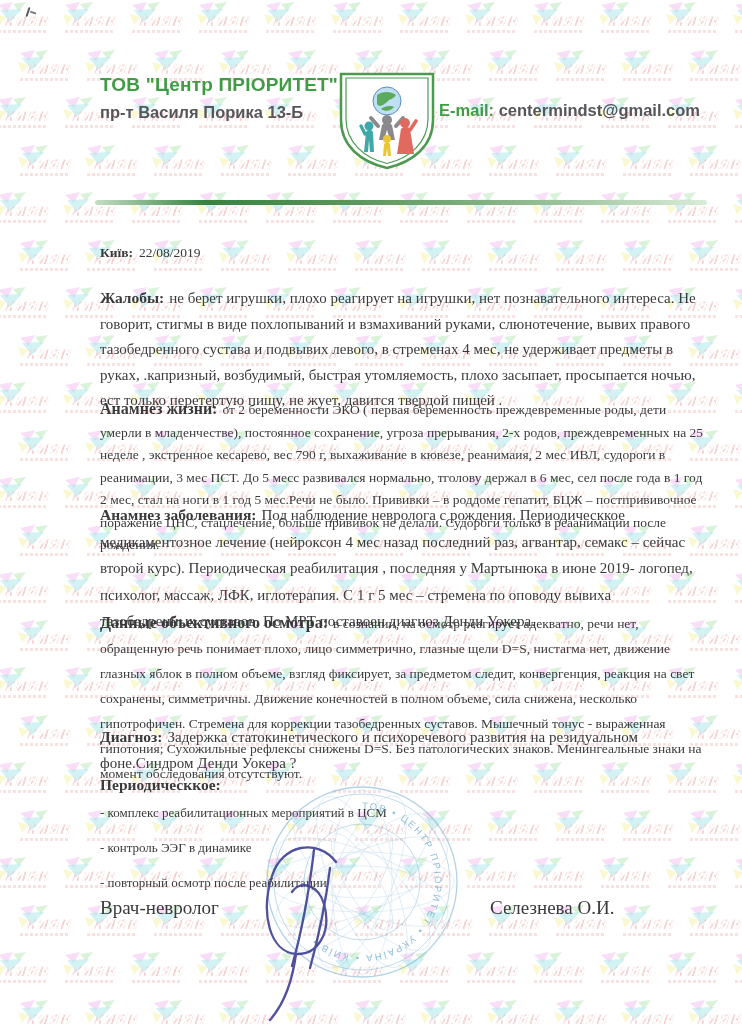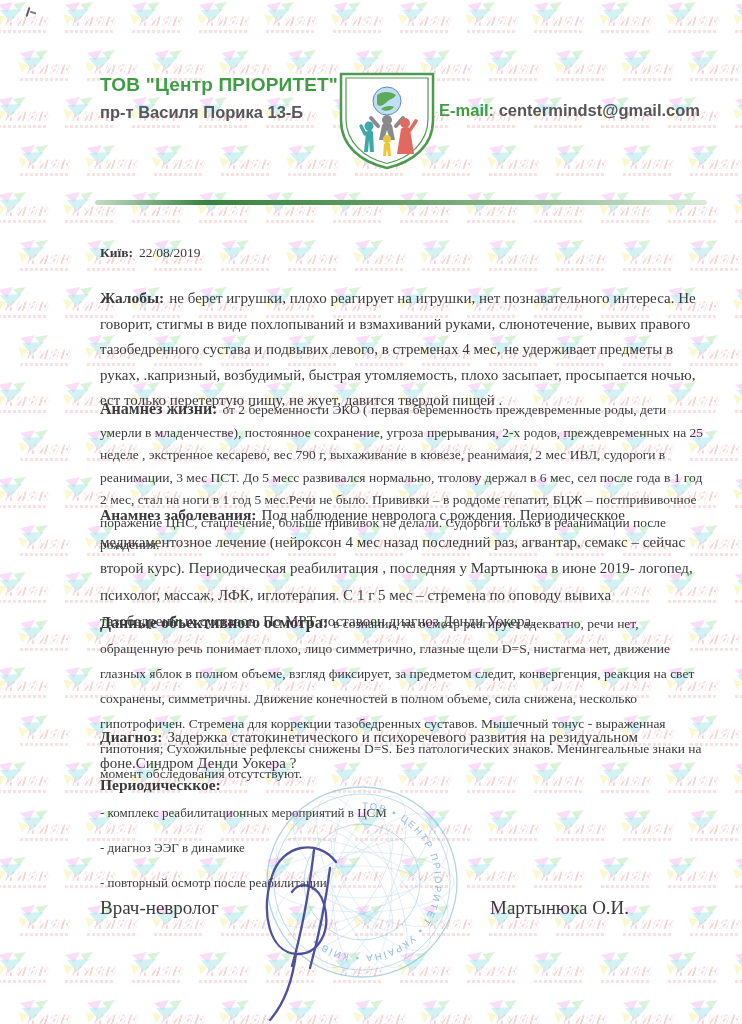--- a/index.html
+++ b/index.html
@@ -2655,26 +2655,26 @@
     <p class="para p-exam">
       <span class="s-label">Данные объективного осмотра:</span><span>в сознании, на осмотр реагирует адекватно,  речи нет, обращенную речь понимает плохо, лицо симметрично, глазные щели  D=S, нистагма нет, движение глазных яблок в полном объеме, взгляд фиксирует, за предметом следит, конвергенция, реакция на свет сохранены, симметричны. Движение  конечностей в полном объеме, сила снижена, несколько гипотрофичен. Стремена для коррекции тазобедренных суставов. Мышечный тонус   - выраженная гипотония; Сухожильные рефлексы снижены  D=S. Без патологических знаков. Менингеальные знаки на момент обследования отсутствуют.</span>
     </p>
 
     <p class="para p-diagnosis">
       <span class="s-label">Диагноз:</span><span>Задержка статокинетического и психоречевого развития на резидуальном фоне.Синдром Денди Уокера ?</span>
     </p>
 
     <div class="rec-label">Периодическкое:</div>
     <div class="rec-item rec-0">- комплекс реабилитационных мероприятий в ЦСМ</div>
-    <div class="rec-item rec-1">- диагноз ЭЭГ в динамике</div>
+    <div class="rec-item rec-1">- контроль ЭЭГ в динамике</div>
     <div class="rec-item rec-2">- повторный осмотр после реабилитации</div>
 
     <div class="sig-row">
       <span class="sig-role">Врач-невролог</span>
-      <span class="sig-name">Мартынюка О.И.</span>
+      <span class="sig-name">Селезнева О.И.</span>
     </div>
   </div>
 
   <div class="stamp-wrap">
     <svg width="220" height="210" viewBox="0 0 220 210">
       <g fill="none" stroke="#74aed0" opacity="0.55">
         <circle cx="110" cy="102" r="95" stroke-width="1.3"></circle>
         <circle cx="110" cy="102" r="88" stroke-width="0.8"></circle>
         <circle cx="110" cy="102" r="58" stroke-width="0.8"></circle>
         <g stroke-width="0.45" opacity="0.85">

